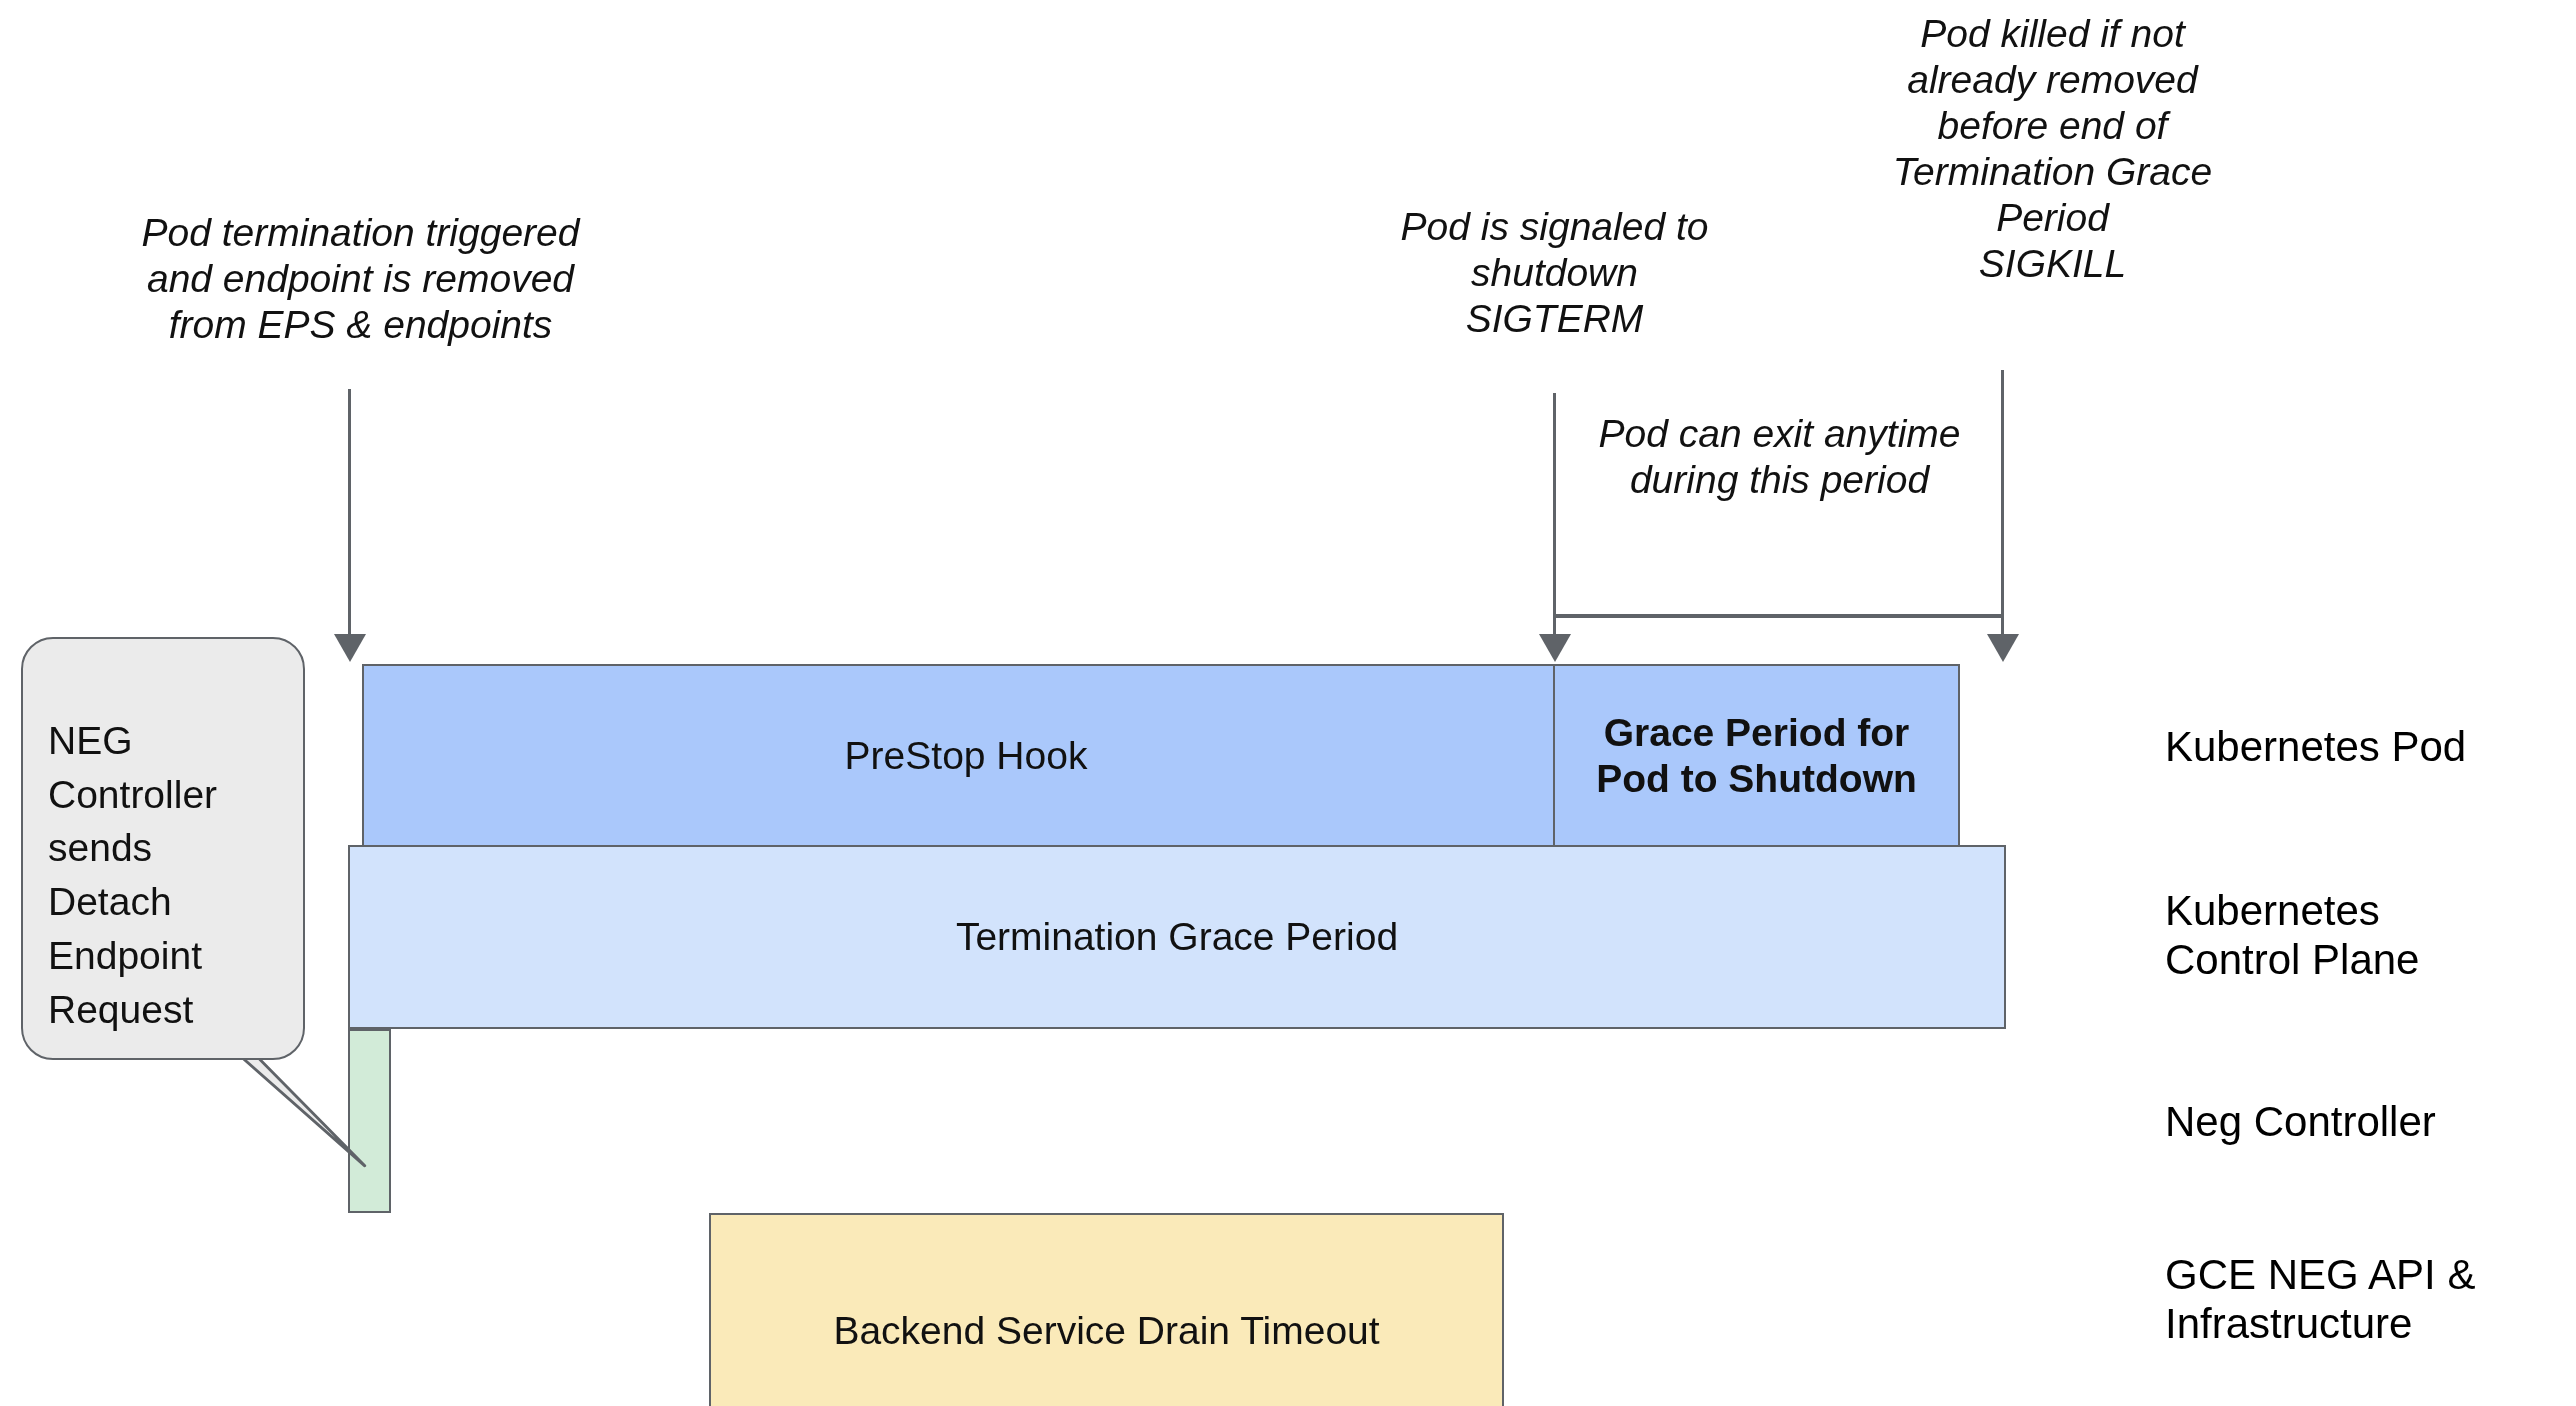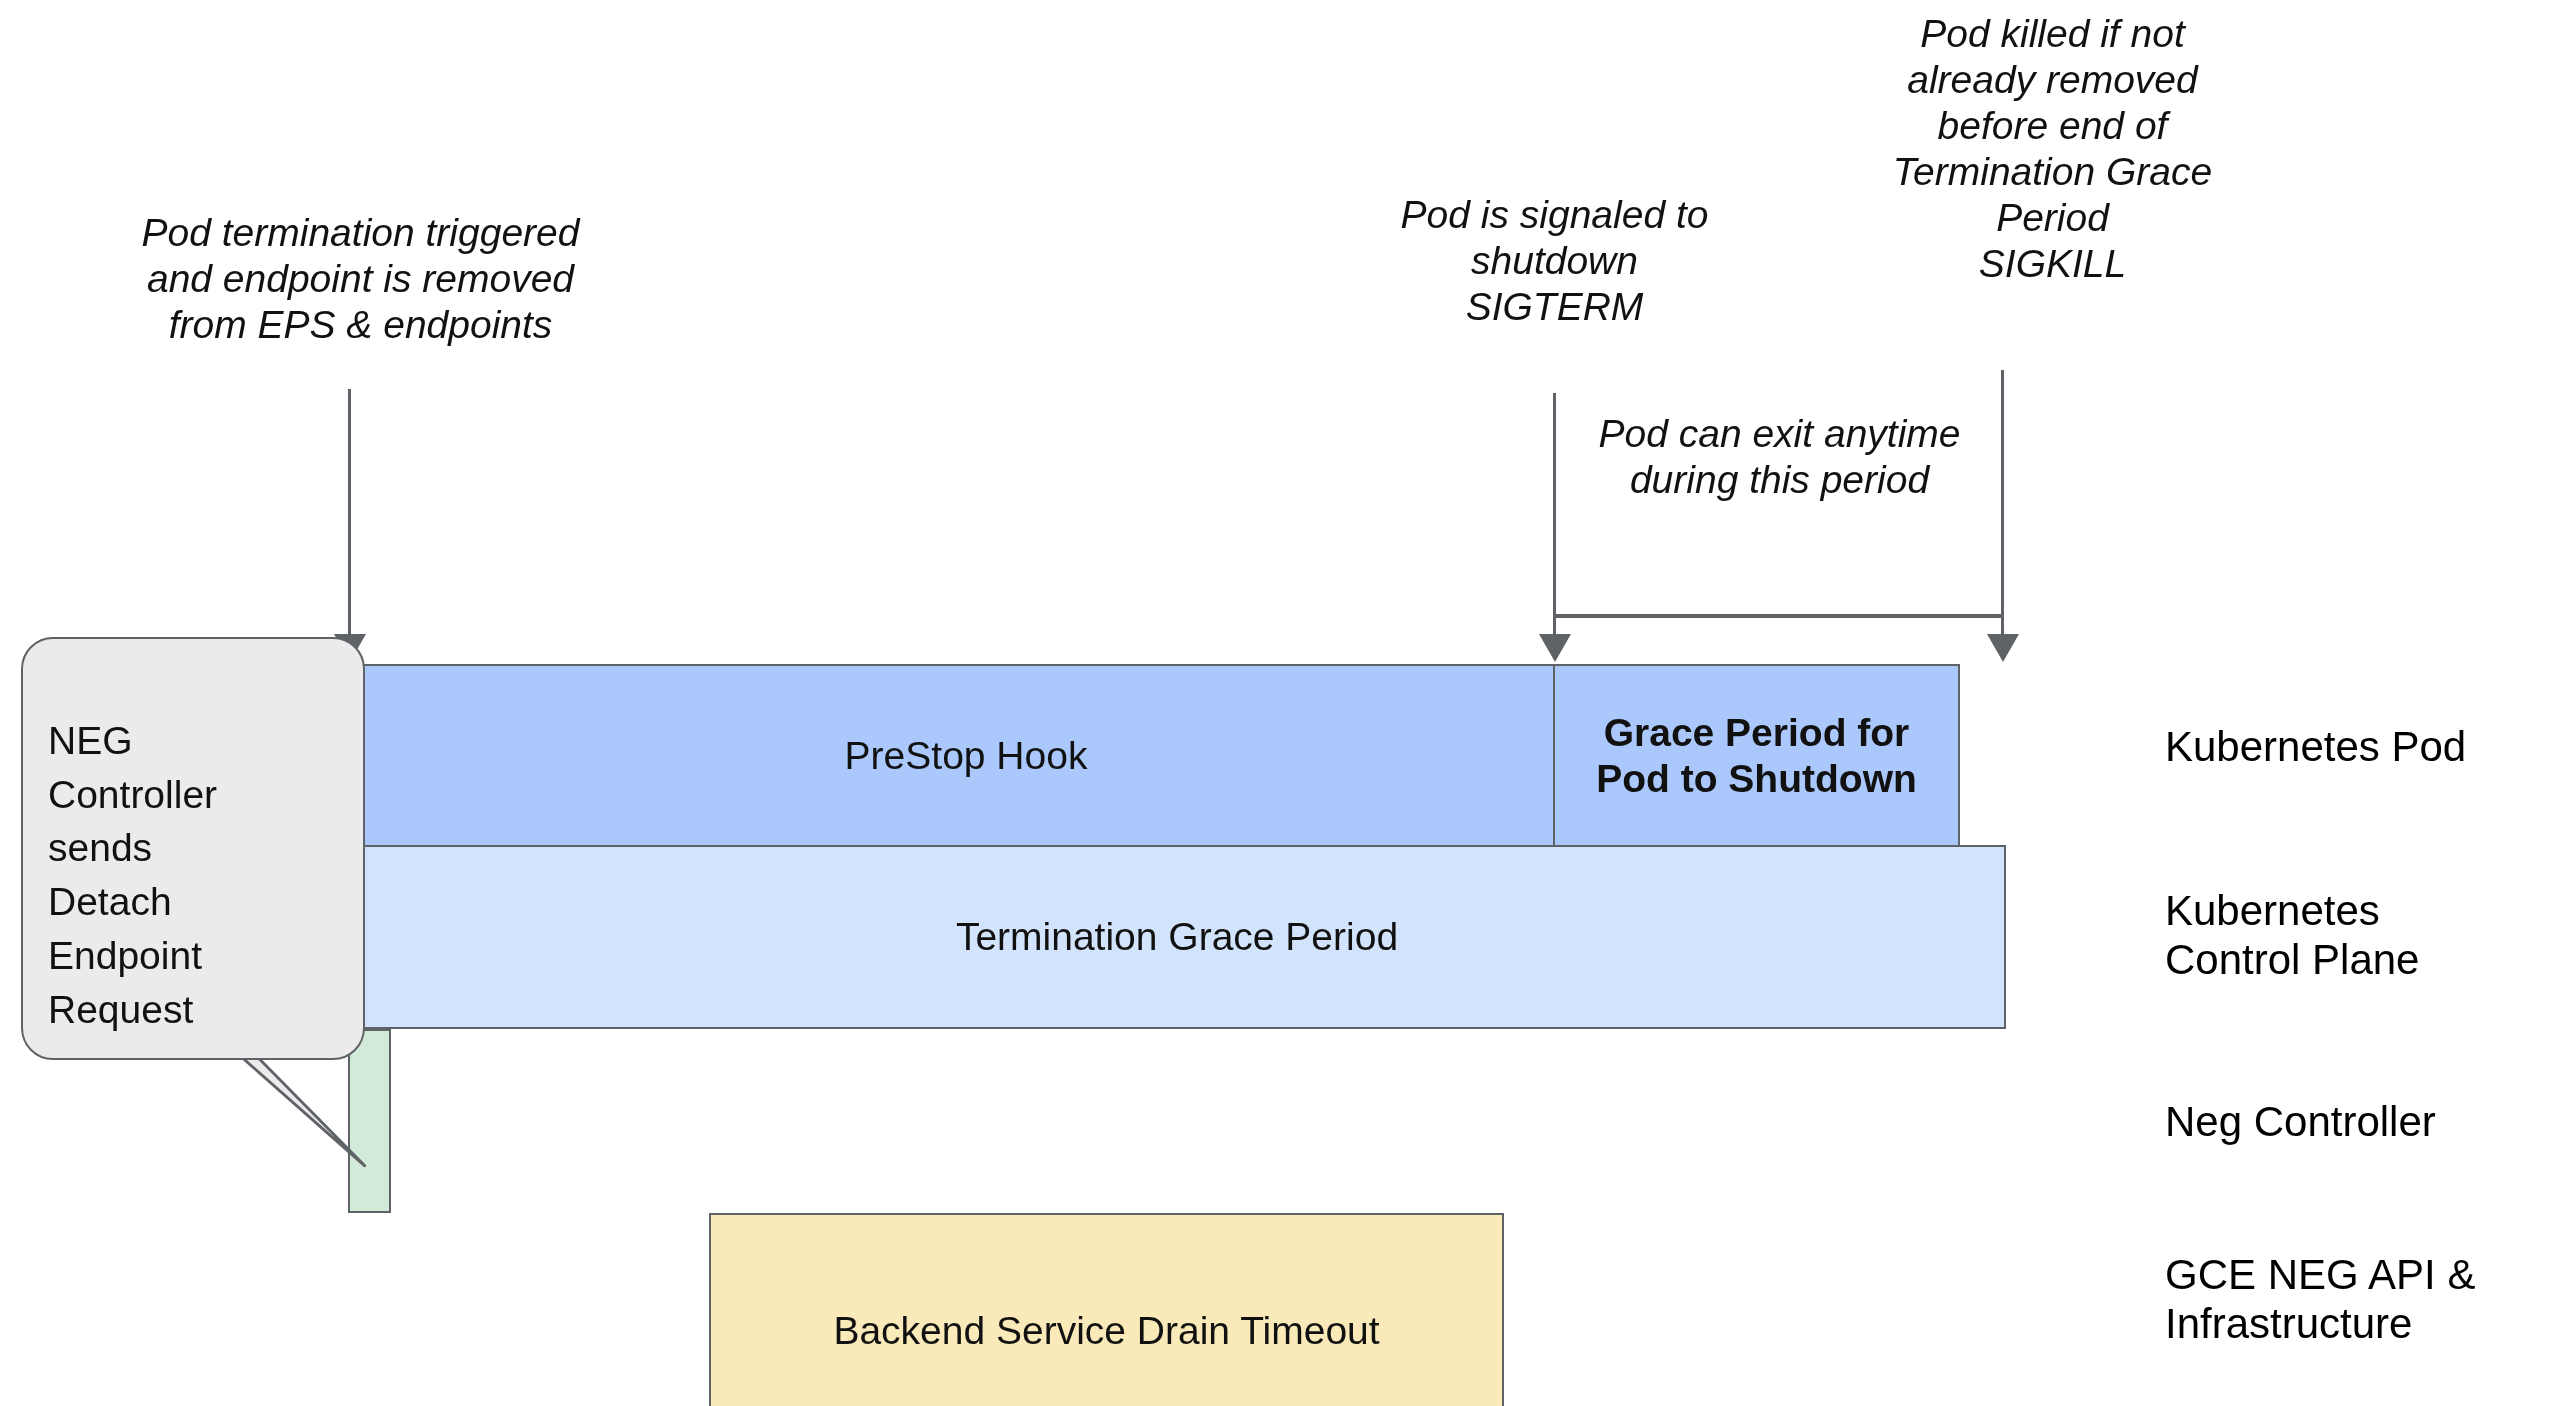--- a/index.html
+++ b/index.html
@@ -96,21 +96,21 @@
 </style>
 </head>
 <body>
 
 <div id="canvas">
 
   <div class="anno" style="left:57px; top:210px; width:607px;">Pod termination triggered
 and endpoint is removed
 from EPS &amp; endpoints</div>
 
-  <div class="anno" style="left:1270px; top:192px; width:569px;">Pod is signaled to
+  <div class="anno" style="left:1270px; top:204px; width:569px;">Pod is signaled to
 shutdown
 SIGTERM</div>
 
   <div class="anno" style="left:1787px; top:11.4px; width:531px;">Pod killed if not
 already removed
 before end of
 Termination Grace
 Period
 SIGKILL</div>
 
@@ -147,21 +147,21 @@
 
 
   <div class="bar bar-timeout" style="left:709px; top:1213px; width:795px; height:236px;">
     <span>Backend Service Drain Timeout</span>
   </div>
 
   <svg class="callout-tail" width="398" height="341" style="left:0px; top:948px;" viewBox="0 0 420 360" xmlns="http://www.w3.org/2000/svg">
     <polygon points="188,30 385,230 215,80" fill="#ebebeb" stroke="#5f6368" stroke-width="3" stroke-linejoin="round"></polygon>
   </svg>
 
-  <div class="callout" style="left:21px; top:637px; width:344px;">
+  <div class="callout" style="left:21px; top:637px; width:284px;">
     <span>NEG
 Controller
 sends
 Detach
 Endpoint
 Request</span>
   </div>
 
   <div class="legend-label" style="left:2165px; top:722px; width:398px;">Kubernetes Pod</div>
 

